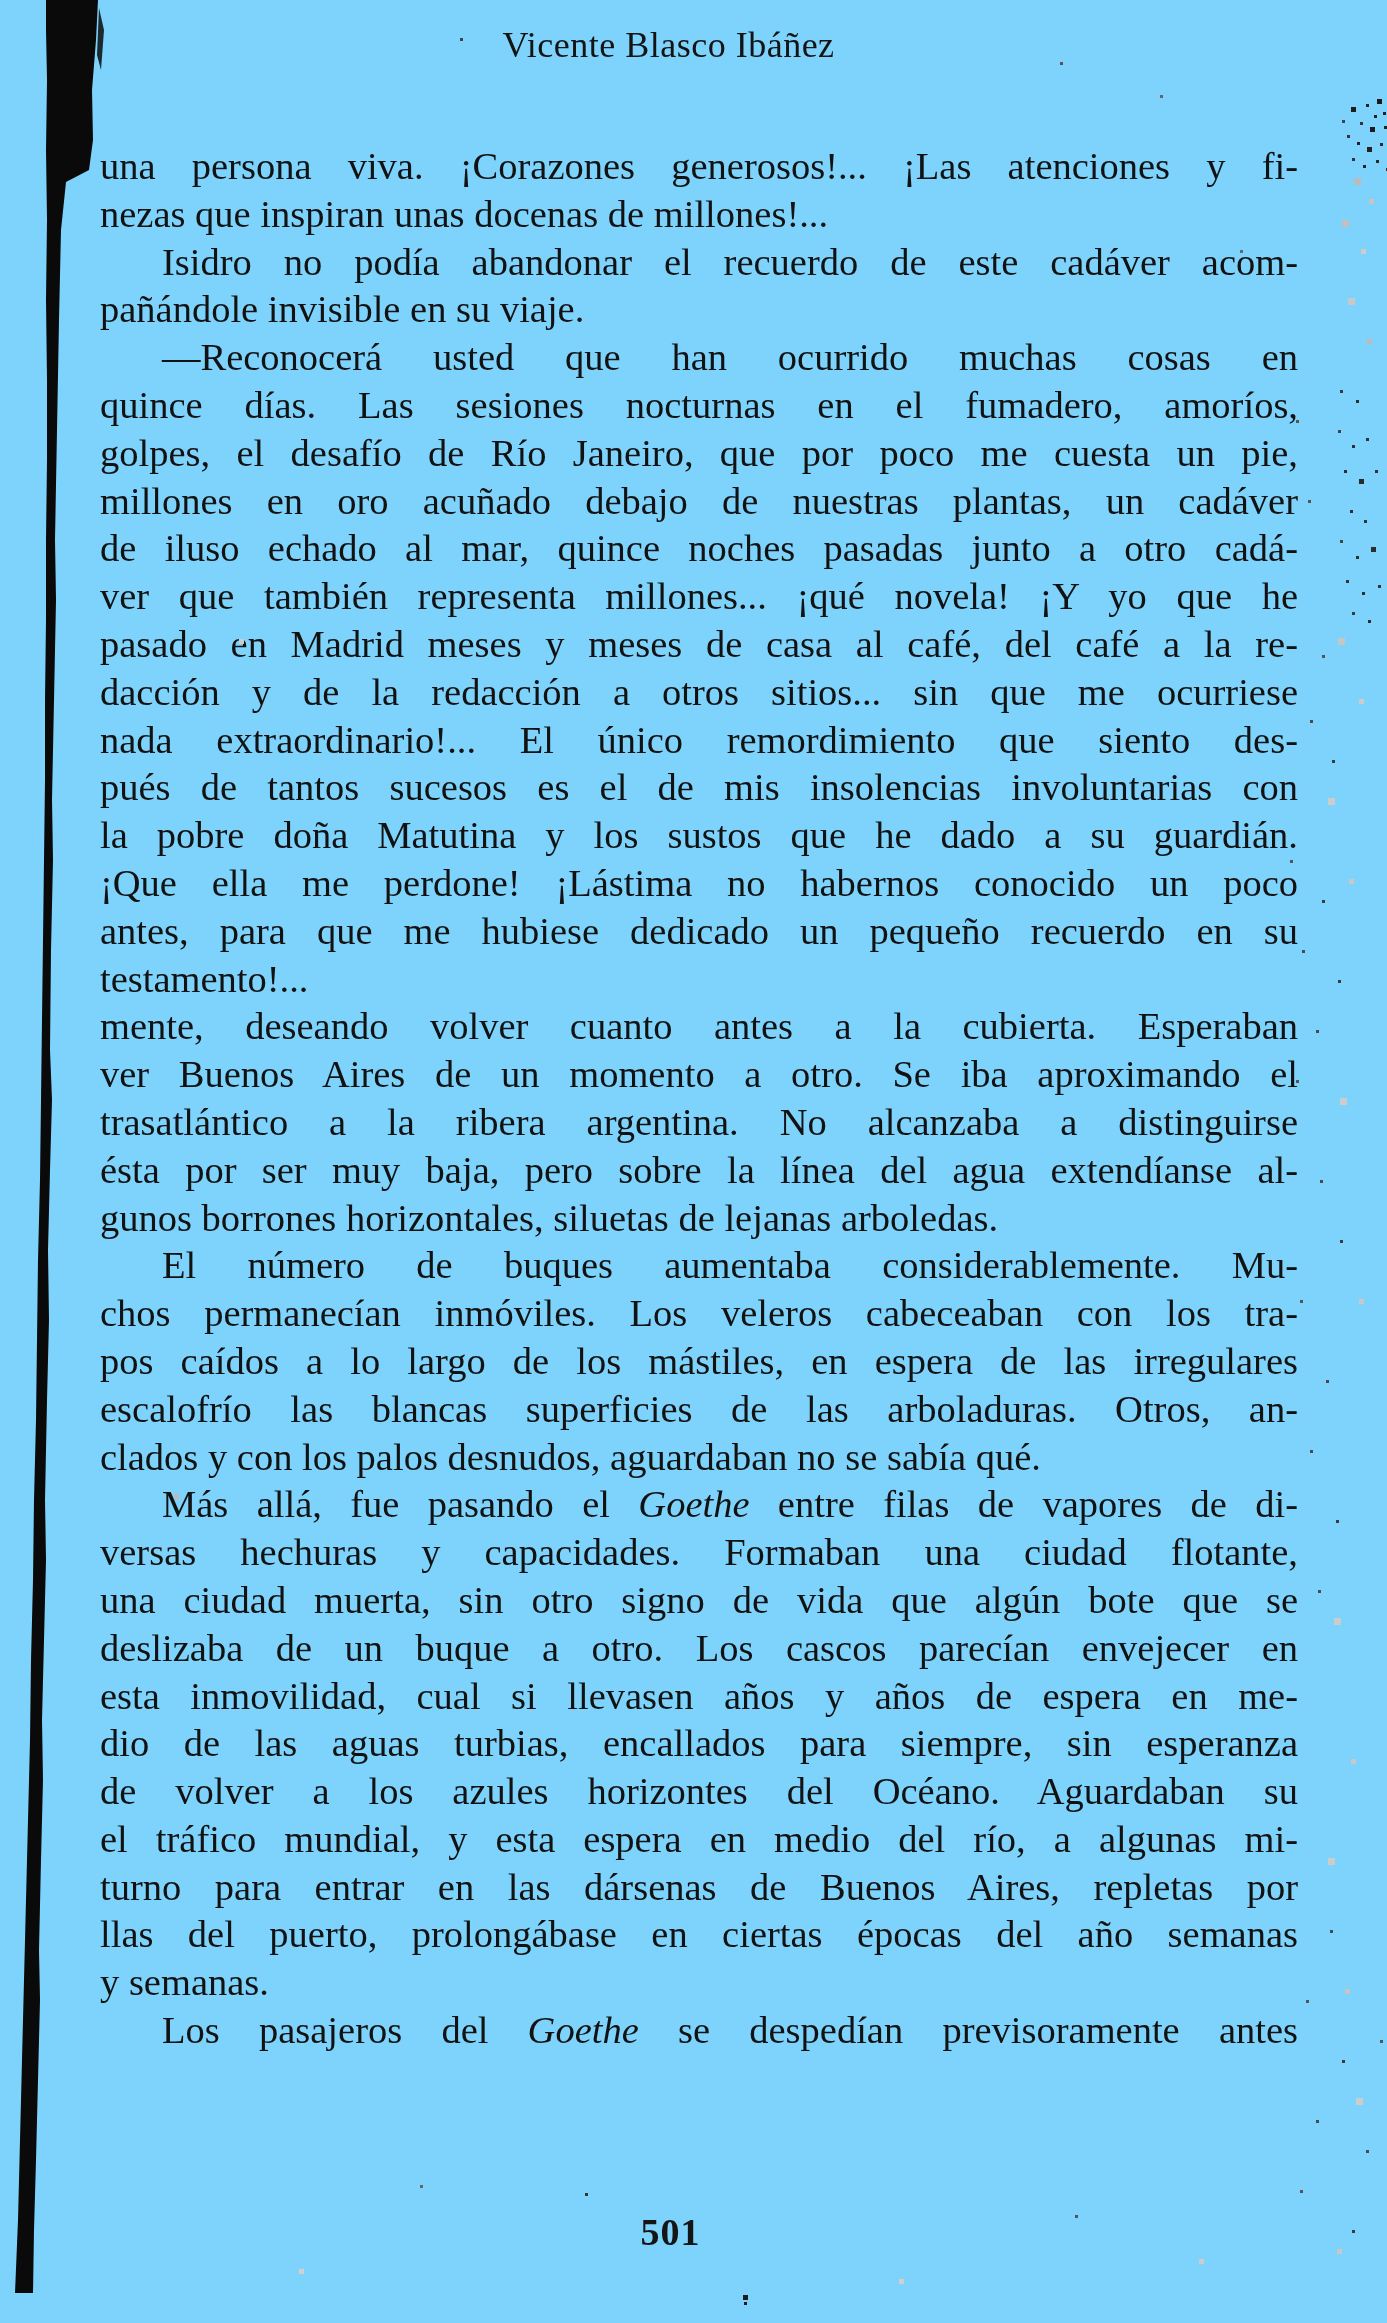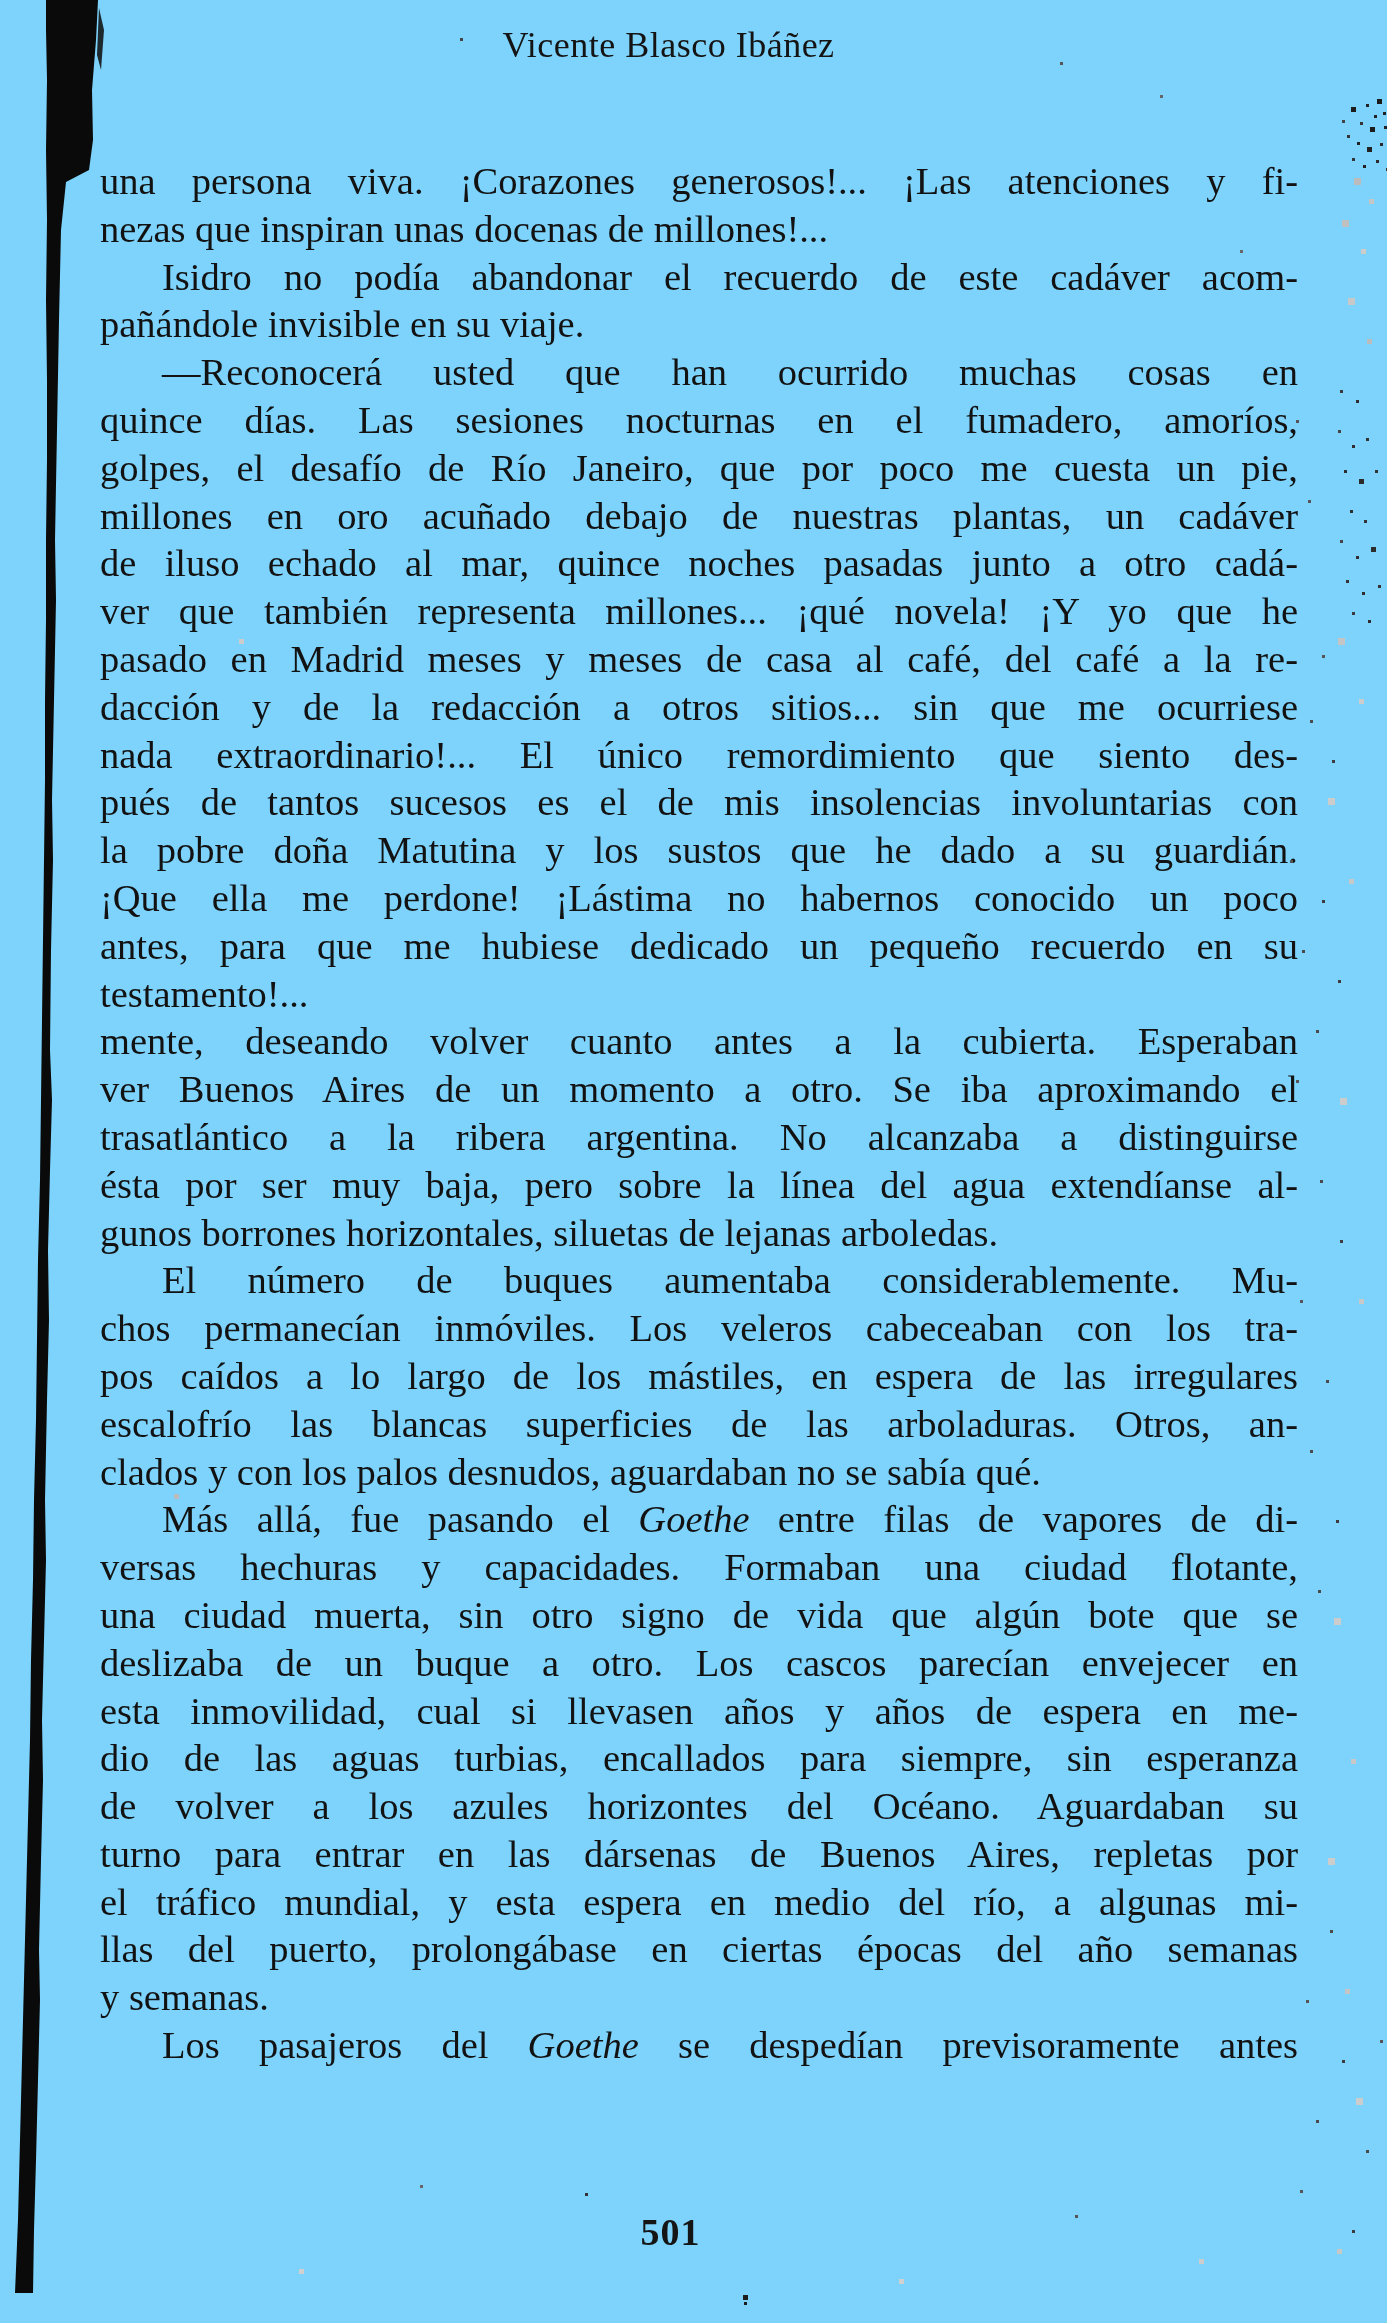--- a/index.html
+++ b/index.html
@@ -25,21 +25,21 @@
     text-align: center;
     transform: translateX(-25px);
     font-size: 36px;
     letter-spacing: 0.5px;
     color: #141414;
   }
 
   
   .text-block {
     position: absolute;
-    left: 100px; top: 158px;
+    left: 100px; top: 143px;
     width: 1198px;
     font-size: 38.5px;
     color: #121212;
   }
   .line {
     height: 47.8px;
     line-height: 47.8px;
     overflow: hidden;
     white-space: normal;
     text-align: left;
@@ -154,22 +154,22 @@
       <div class="line j"><span>pos caídos a lo largo de los mástiles, en espera de las irregulares</span></div>
       <div class="line j"><span>escalofrío las blancas superficies de las arboladuras. Otros, an-</span></div>
       <div class="line"><span>clados y con los palos desnudos, aguardaban no se sabía qué.</span></div>
       <div class="line indent j"><span>Más allá, fue pasando el </span><em>Goethe</em><span> entre filas de vapores de di-</span></div>
       <div class="line j"><span>versas hechuras y capacidades. Formaban una ciudad flotante,</span></div>
       <div class="line j"><span>una ciudad muerta, sin otro signo de vida que algún bote que se</span></div>
       <div class="line j"><span>deslizaba de un buque a otro. Los cascos parecían envejecer en</span></div>
       <div class="line j"><span>esta inmovilidad, cual si llevasen años y años de espera en me-</span></div>
       <div class="line j"><span>dio de las aguas turbias, encallados para siempre, sin esperanza</span></div>
       <div class="line j"><span>de volver a los azules horizontes del Océano. Aguardaban su</span></div>
+      <div class="line j"><span>el tráfico mundial, y esta espera en medio del río, a algunas mi-</span></div>
       <div class="line j"><span>turno para entrar en las dársenas de Buenos Aires, repletas por</span></div>
-      <div class="line j"><span>el tráfico mundial, y esta espera en medio del río, a algunas mi-</span></div>
       <div class="line j"><span>llas del puerto, prolongábase en ciertas épocas del año semanas</span></div>
       <div class="line"><span>y semanas.</span></div>
       <div class="line indent j"><span>Los pasajeros del </span><em>Goethe</em><span> se despedían previsoramente antes</span></div>
     </div>
 
   <div class="folio">501</div>
 
   <div class="noise noise-dark"></div>
   <div class="noise noise-light"></div>
 

